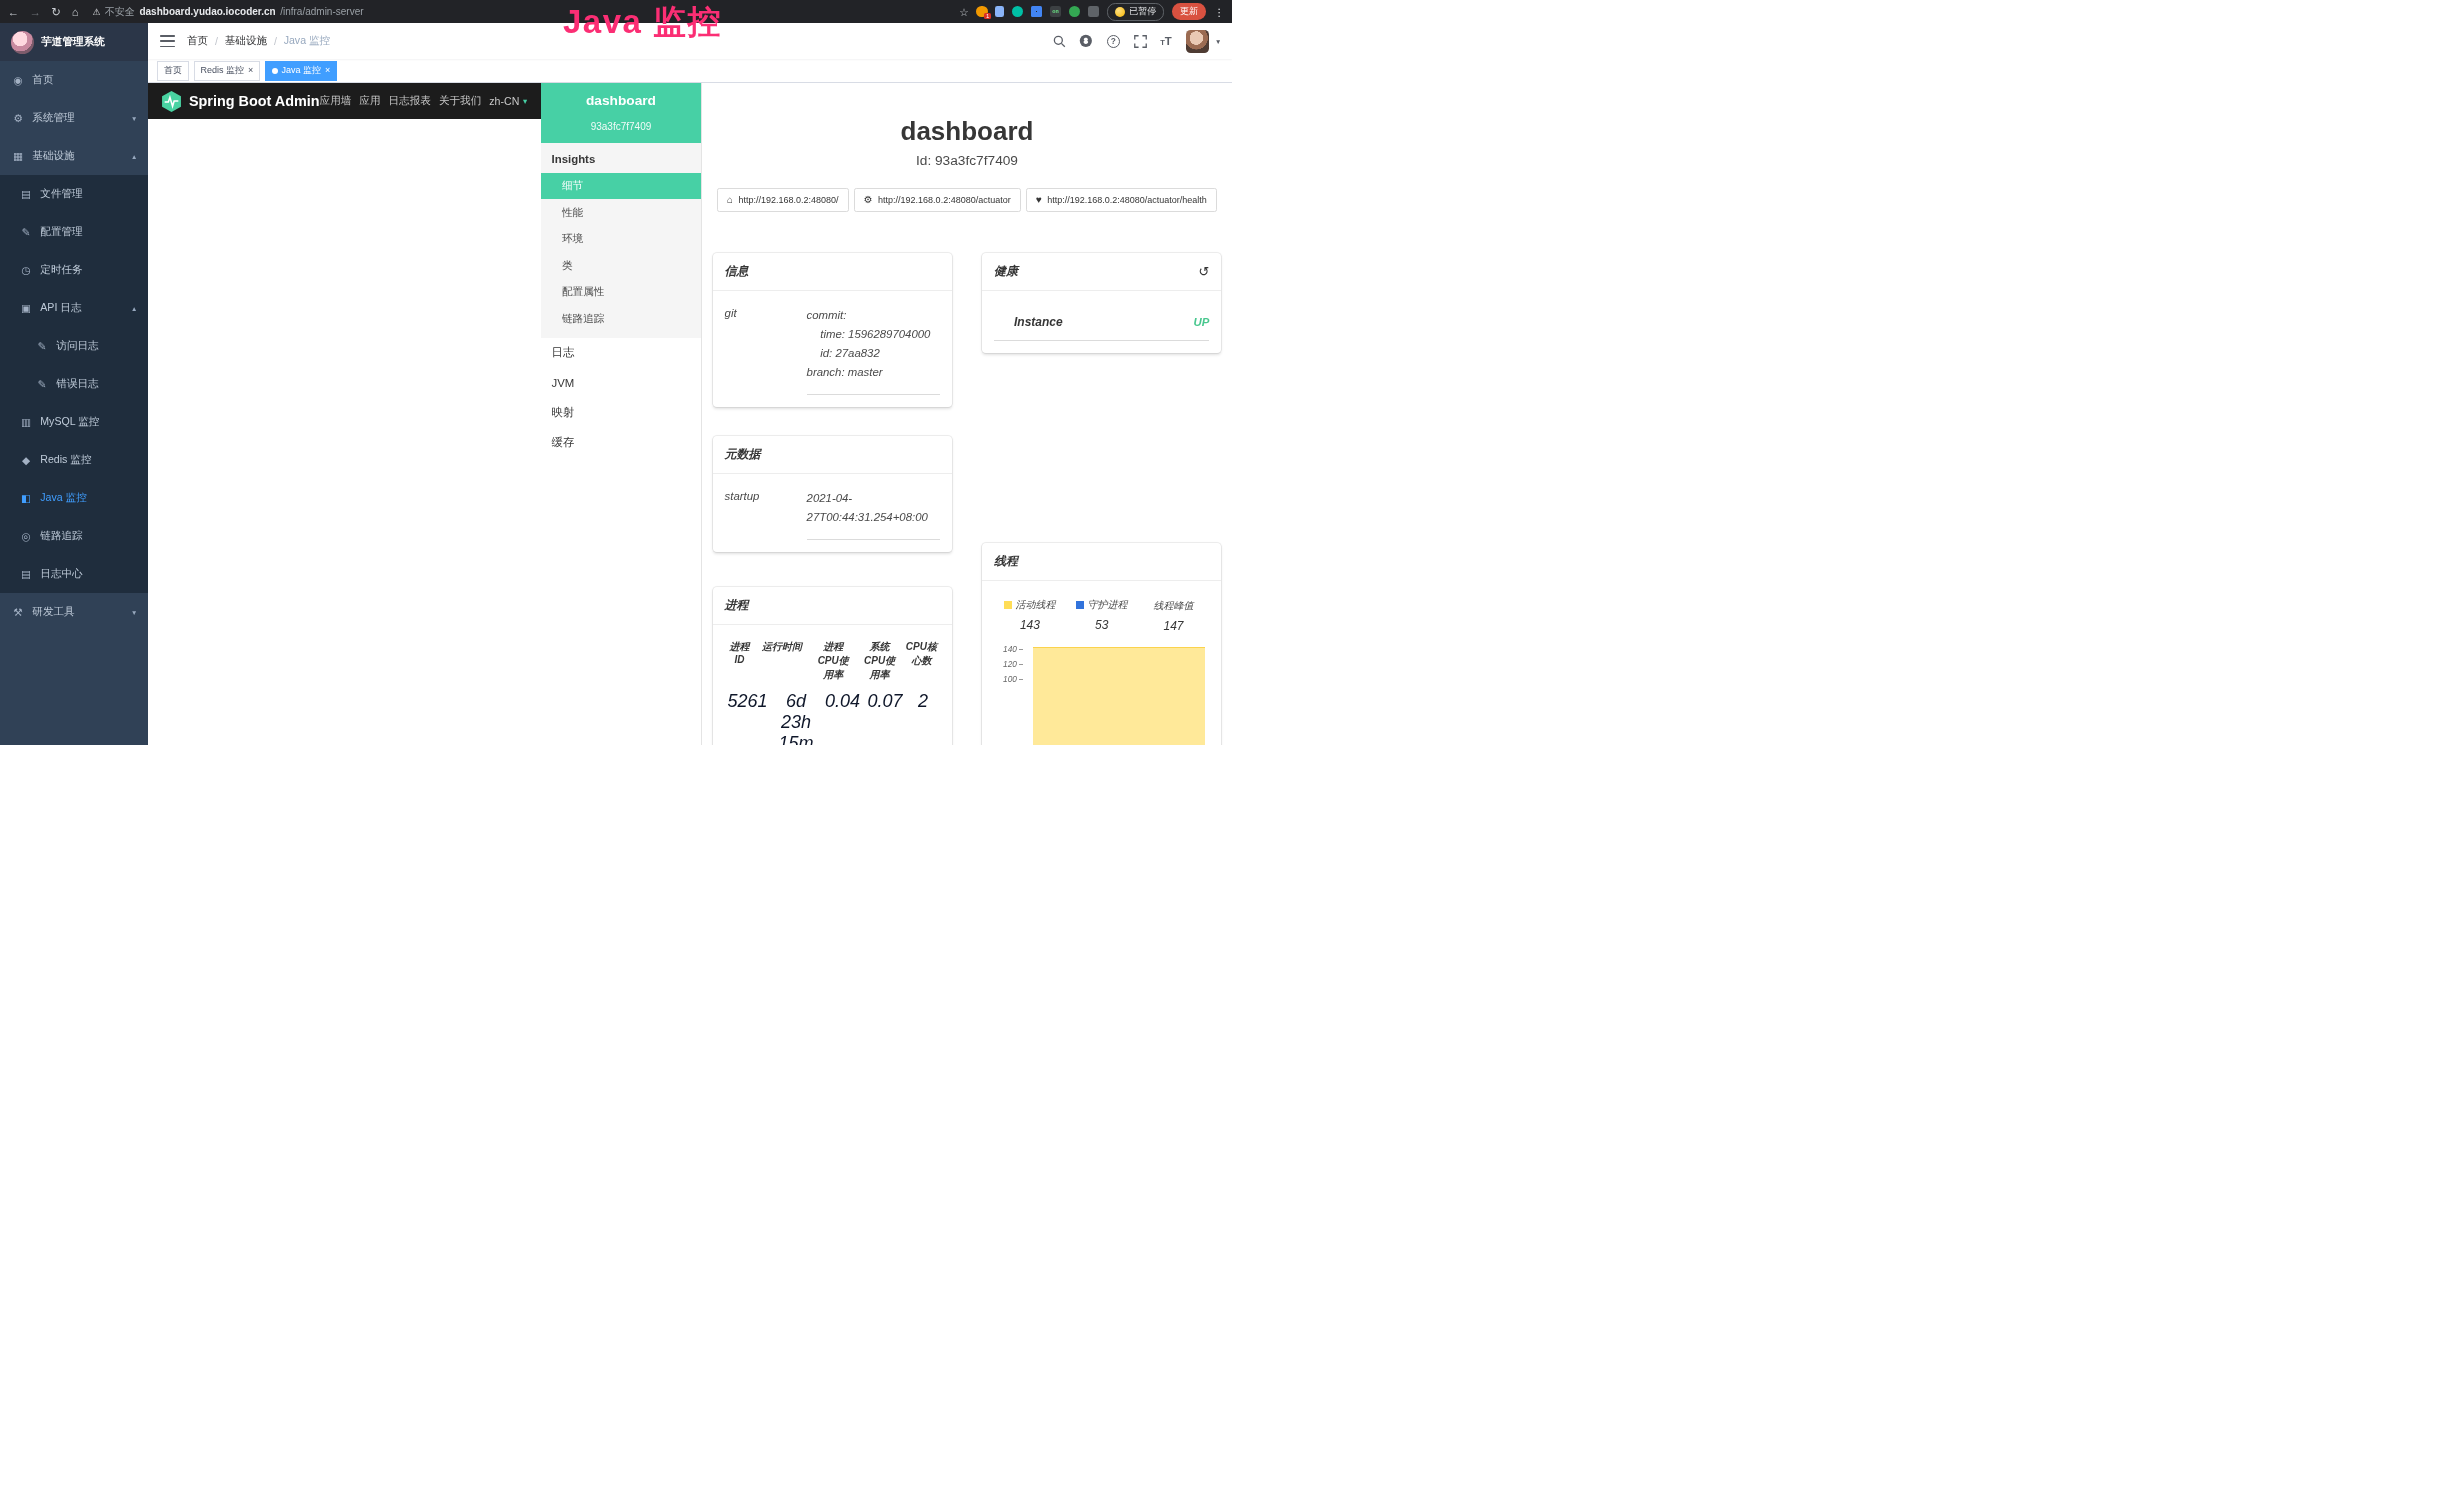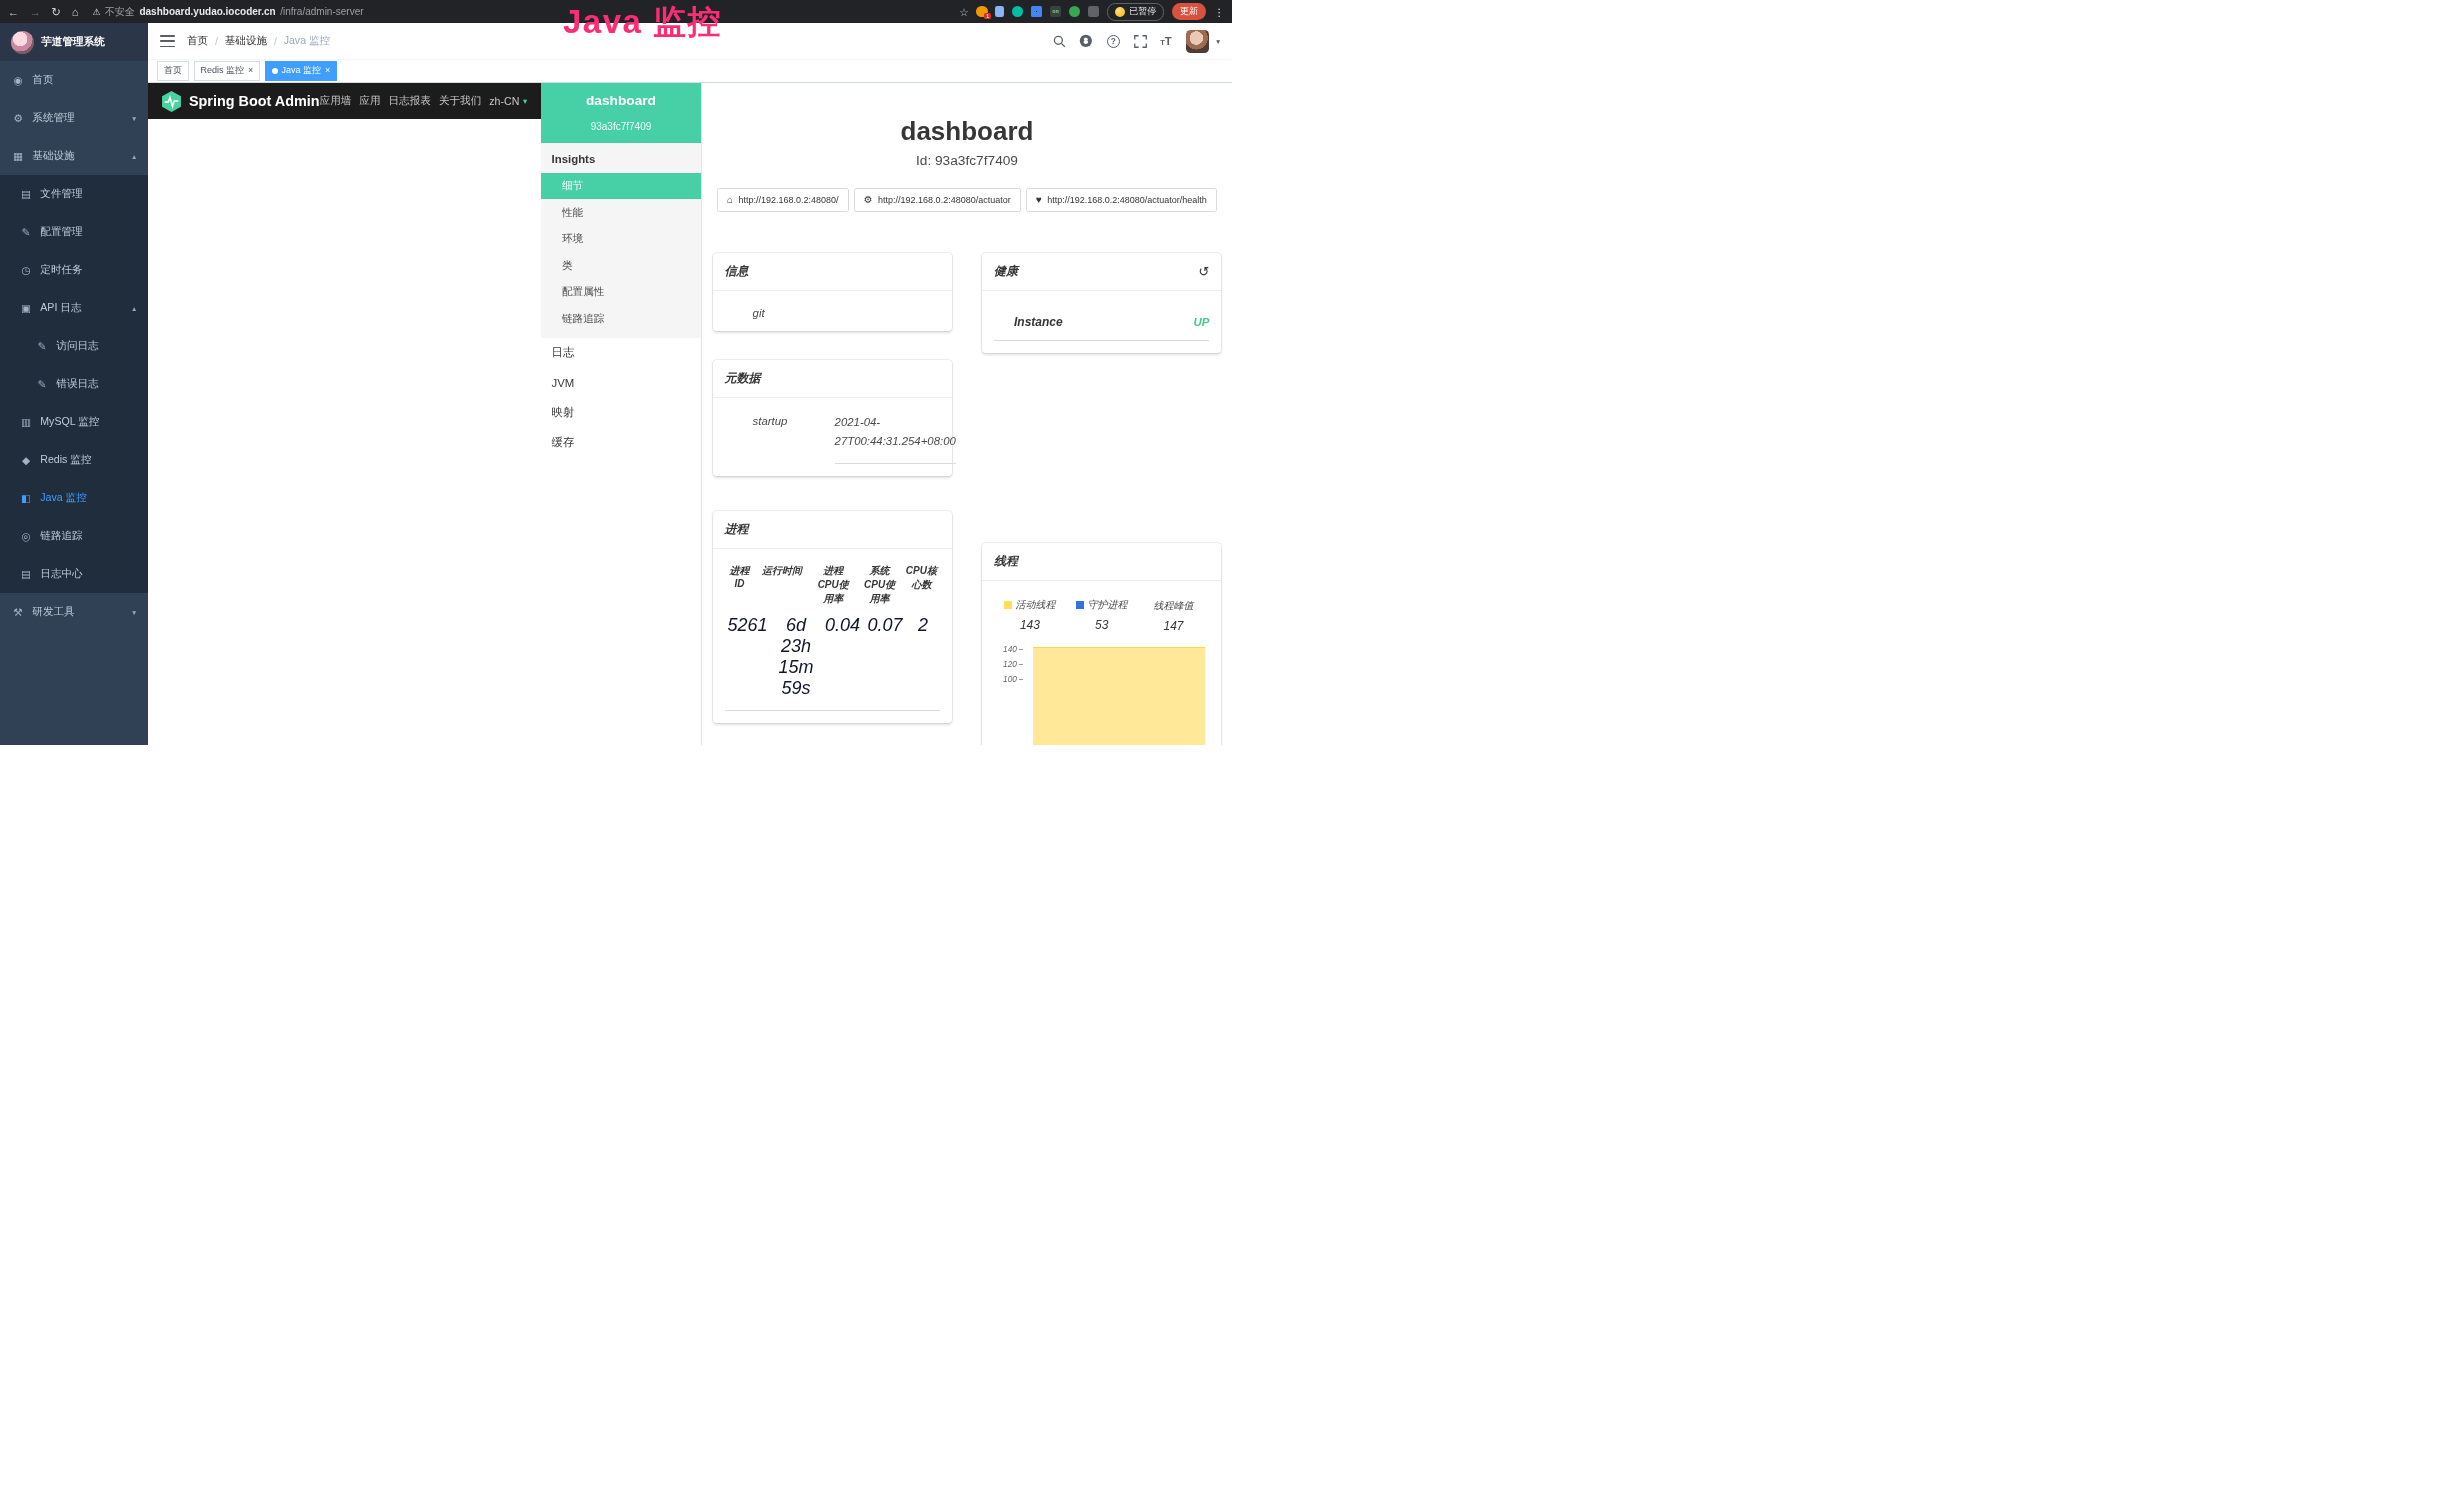--- a/index.html
+++ b/index.html
@@ -121,21 +121,21 @@
   .cards { display:flex; gap:30px; margin-top:41px; align-items:flex-start;font-style:italic; }
   .col { flex:1; min-width:0; display:flex; flex-direction:column; }
   .card { background:#fff; border-radius:3.8px;
     box-shadow:0 1.5px 3px rgba(10,10,10,.12), 0 0 0 0.8px rgba(10,10,10,.08); }
   .card-header { display:flex; align-items:center; padding:10px 12px; font-size:12px;
     font-weight:bold; color:#363636; border-bottom:0.8px solid #ededed; }
   .card-header .hist { margin-left:auto; font-weight:normal; font-size:13px; color:#363636; cursor:pointer; }
   .card-body { padding:9px 12px 12px; }
 
   .kv { display:flex; padding-top:6px; }
-  .kv .k { width:82px; flex-shrink:0; font-size:11.4px; color:#4a4a4a; padding-top:1.5px;margin-left:28px; }
+  .kv .k { width:82px; flex-shrink:0; font-size:11.4px; color:#4a4a4a; padding-top:1.5px; }
   .kv .v { flex:1; font-size:11.4px; color:#4a4a4a; border-bottom:0.8px solid #dbdbdb; padding-bottom:12px; }
   .kv .v .ln { line-height:19px; }
   .kv .v .ln.indent { padding-left:13.7px; }
 
   .health-row { display:flex; align-items:center; justify-content:space-between;
     border-bottom:0.8px solid #dbdbdb; padding:12px 0 11.4px; margin-top:3px; }
   .health-row .hl { font-size:12px; font-weight:600; color:#363636;padding-left:20px; }
   .up { color:#48c78e; font-weight:bold; font-size:11.4px; }
 
   .ptable { width:100%; }
@@ -401,20 +401,26 @@
           <div class="cards">
 
             <div class="col">
               <div class="card">
                 <div class="card-header">
                     <span>信息</span>
                   </div>
                 <div class="card-body">
                   <div class="kv">
                     <div class="k">git</div>
+                    <div class="v">
+                      <div class="ln">commit:</div>
+                      <div class="ln indent">time: 1596289704000</div>
+                      <div class="ln indent">id: 27aa832</div>
+                      <div class="ln">branch: master</div>
+                    </div>
                   </div>
                 </div>
               </div>
 
               <div class="card" style="margin-top:29px;">
                 <div class="card-header">
                     <span>元数据</span>
                   </div>
                 <div class="card-body">
                   <div class="kv">

